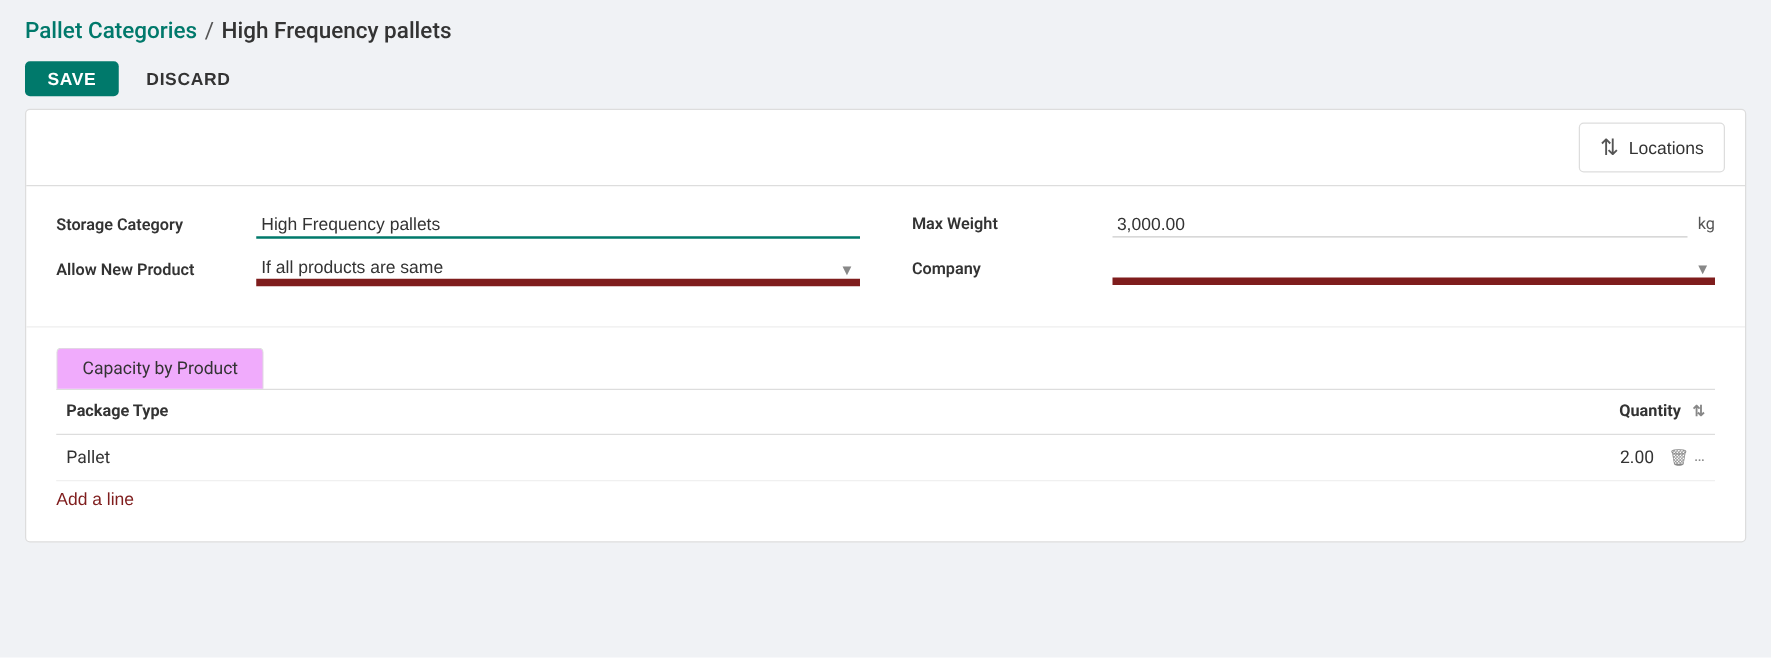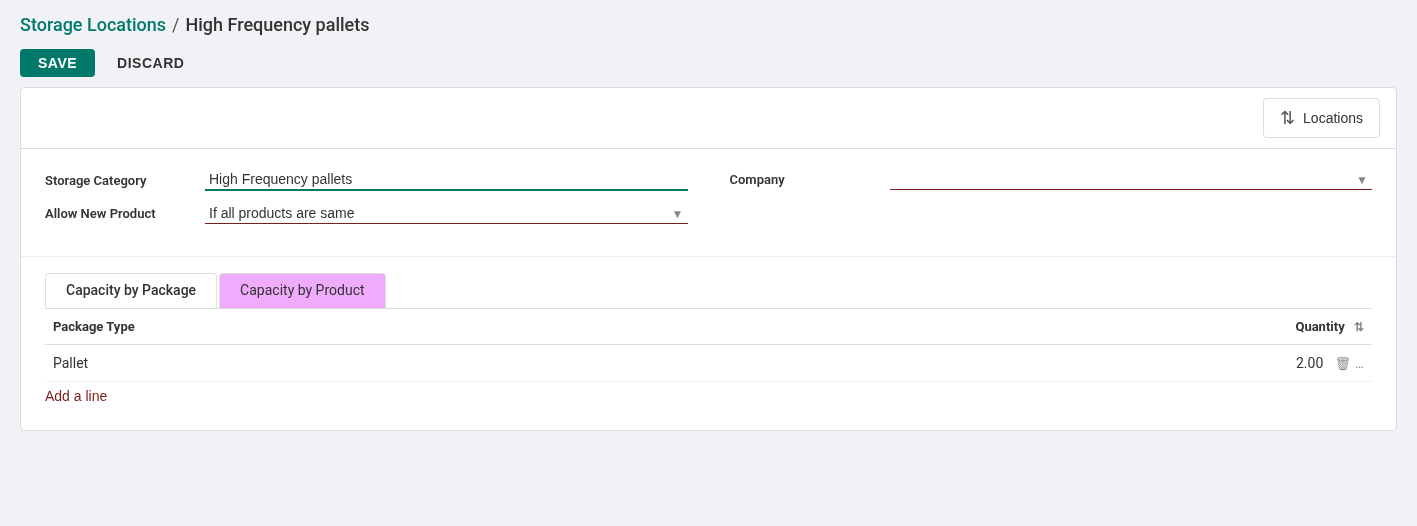--- a/index.html
+++ b/index.html
@@ -133,21 +133,21 @@
       color: #333;
       background: transparent;
     }
     .form-select-wrapper {
       flex: 1;
       position: relative;
     }
     .form-select {
       width: 100%;
       border: none;
-      border-bottom: 1px solid #7f1d1d;
+      border-bottom: 6px solid #7f1d1d;
       outline: none;
       font-size: 14px;
       padding: 2px 24px 2px 4px;
       color: #333;
       background: transparent;
       appearance: none;
       cursor: pointer;
     }
     .select-arrow {
       position: absolute;
@@ -242,21 +242,21 @@
       cursor: pointer;
       font-size: 14px;
       padding: 6px 0;
       display: inline-block;
     }
   </style>
 </head>
 <body>
 
 <div class="breadcrumb-bar">
-  <a class="breadcrumb-link">Storage Locations</a>
+  <a class="breadcrumb-link">Pallet Categories</a>
   <span class="breadcrumb-sep">/</span>
   <span class="breadcrumb-current">High Frequency pallets</span>
 </div>
 
 <div class="toolbar">
   <button class="btn-save">SAVE</button>
   <button class="btn-discard">DISCARD</button>
 </div>
 
 <div class="main-content">
@@ -286,39 +286,41 @@
               <option>Always</option>
               <option>Never</option>
             </select>
             <span class="select-arrow">▼</span>
           </div>
         </div>
       </div>
 
       <div>
 
+        <div class="form-row">
+          <label class="form-label">Max Weight</label>
+          <input class="form-input-readonly" type="text" value="3,000.00" style="">
+          <span class="unit-label">kg</span>
+        </div>
 
         <div class="form-row">
           <label class="form-label">Company</label>
           <div class="form-select-wrapper">
             <select class="form-select">
               <option value=""></option>
             </select>
             <span class="select-arrow">▼</span>
           </div>
         </div>
       </div>
     </div>
   </div>
 
   <div class="tabs-area">
     <div class="tabs-row">
-      <div class="tab active">
-        <span>Capacity by Package</span>
-      </div>
       <div class="tab">
         <span>Capacity by Product</span>
       </div>
     </div>
   </div>
 
   <div class="table-area">
     <table class="data-table">
       <thead>
         <tr>

